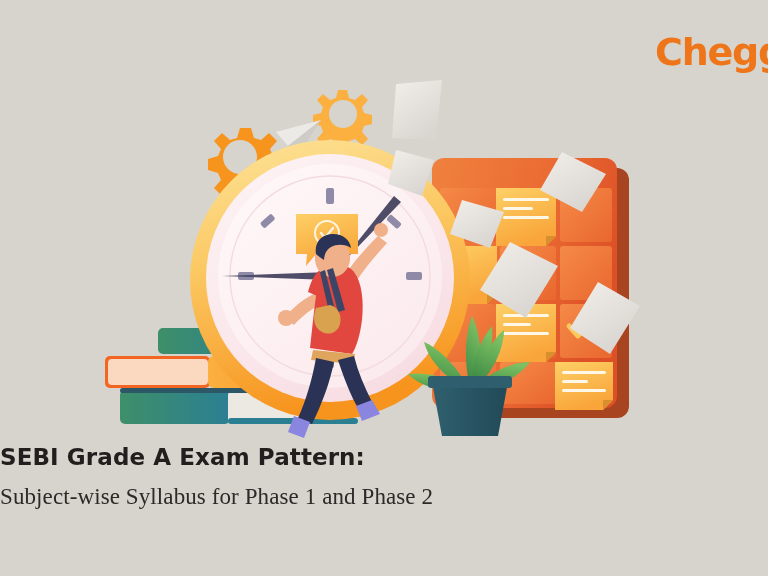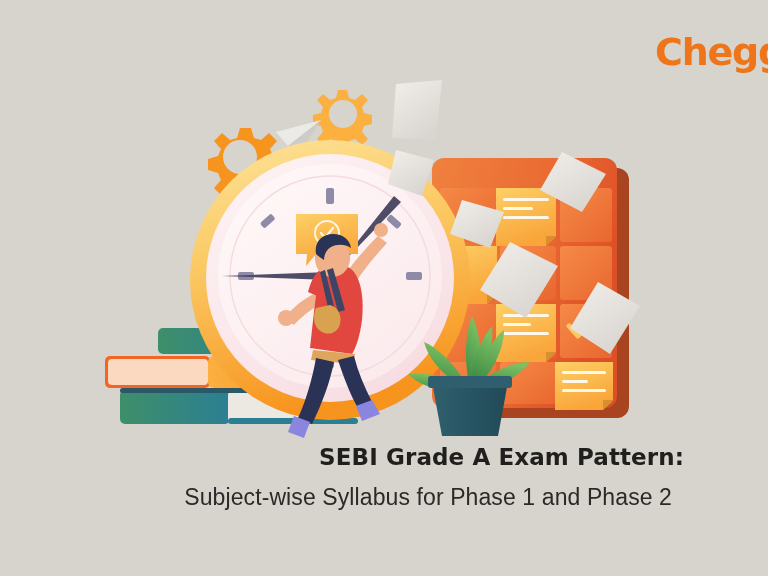--- a/index.html
+++ b/index.html
@@ -33,36 +33,36 @@
   }
   #illustration {
     position: absolute;
     top: 70px;
     left: 80px;
     width: 600px;
     height: 370px;
   }
   #title-block {
     position: absolute;
-    left: 12px;
+    left: 0;
     top: 443px;
     width: 672px;
-    text-align: right;
+    text-align: left;
   }
   #headline {
     font-family: "DejaVu Sans", sans-serif;
     font-size: 23px;
     font-weight: bold;
     color: #211f1e;
     letter-spacing: 0.1px;
     line-height: 1.25;
     margin: 0;
   }
   #subhead {
-    font-family: Liberation Sans, sans-serif;
+    font-family: Liberation Serif, serif;
     font-size: 23px;
     font-weight: normal;
     color: #2b2a28;
     letter-spacing: 0.1px;
     line-height: 1.25;
     margin: 11px 12px 0 0;
   }
 </style>
 </head>
 <body>

